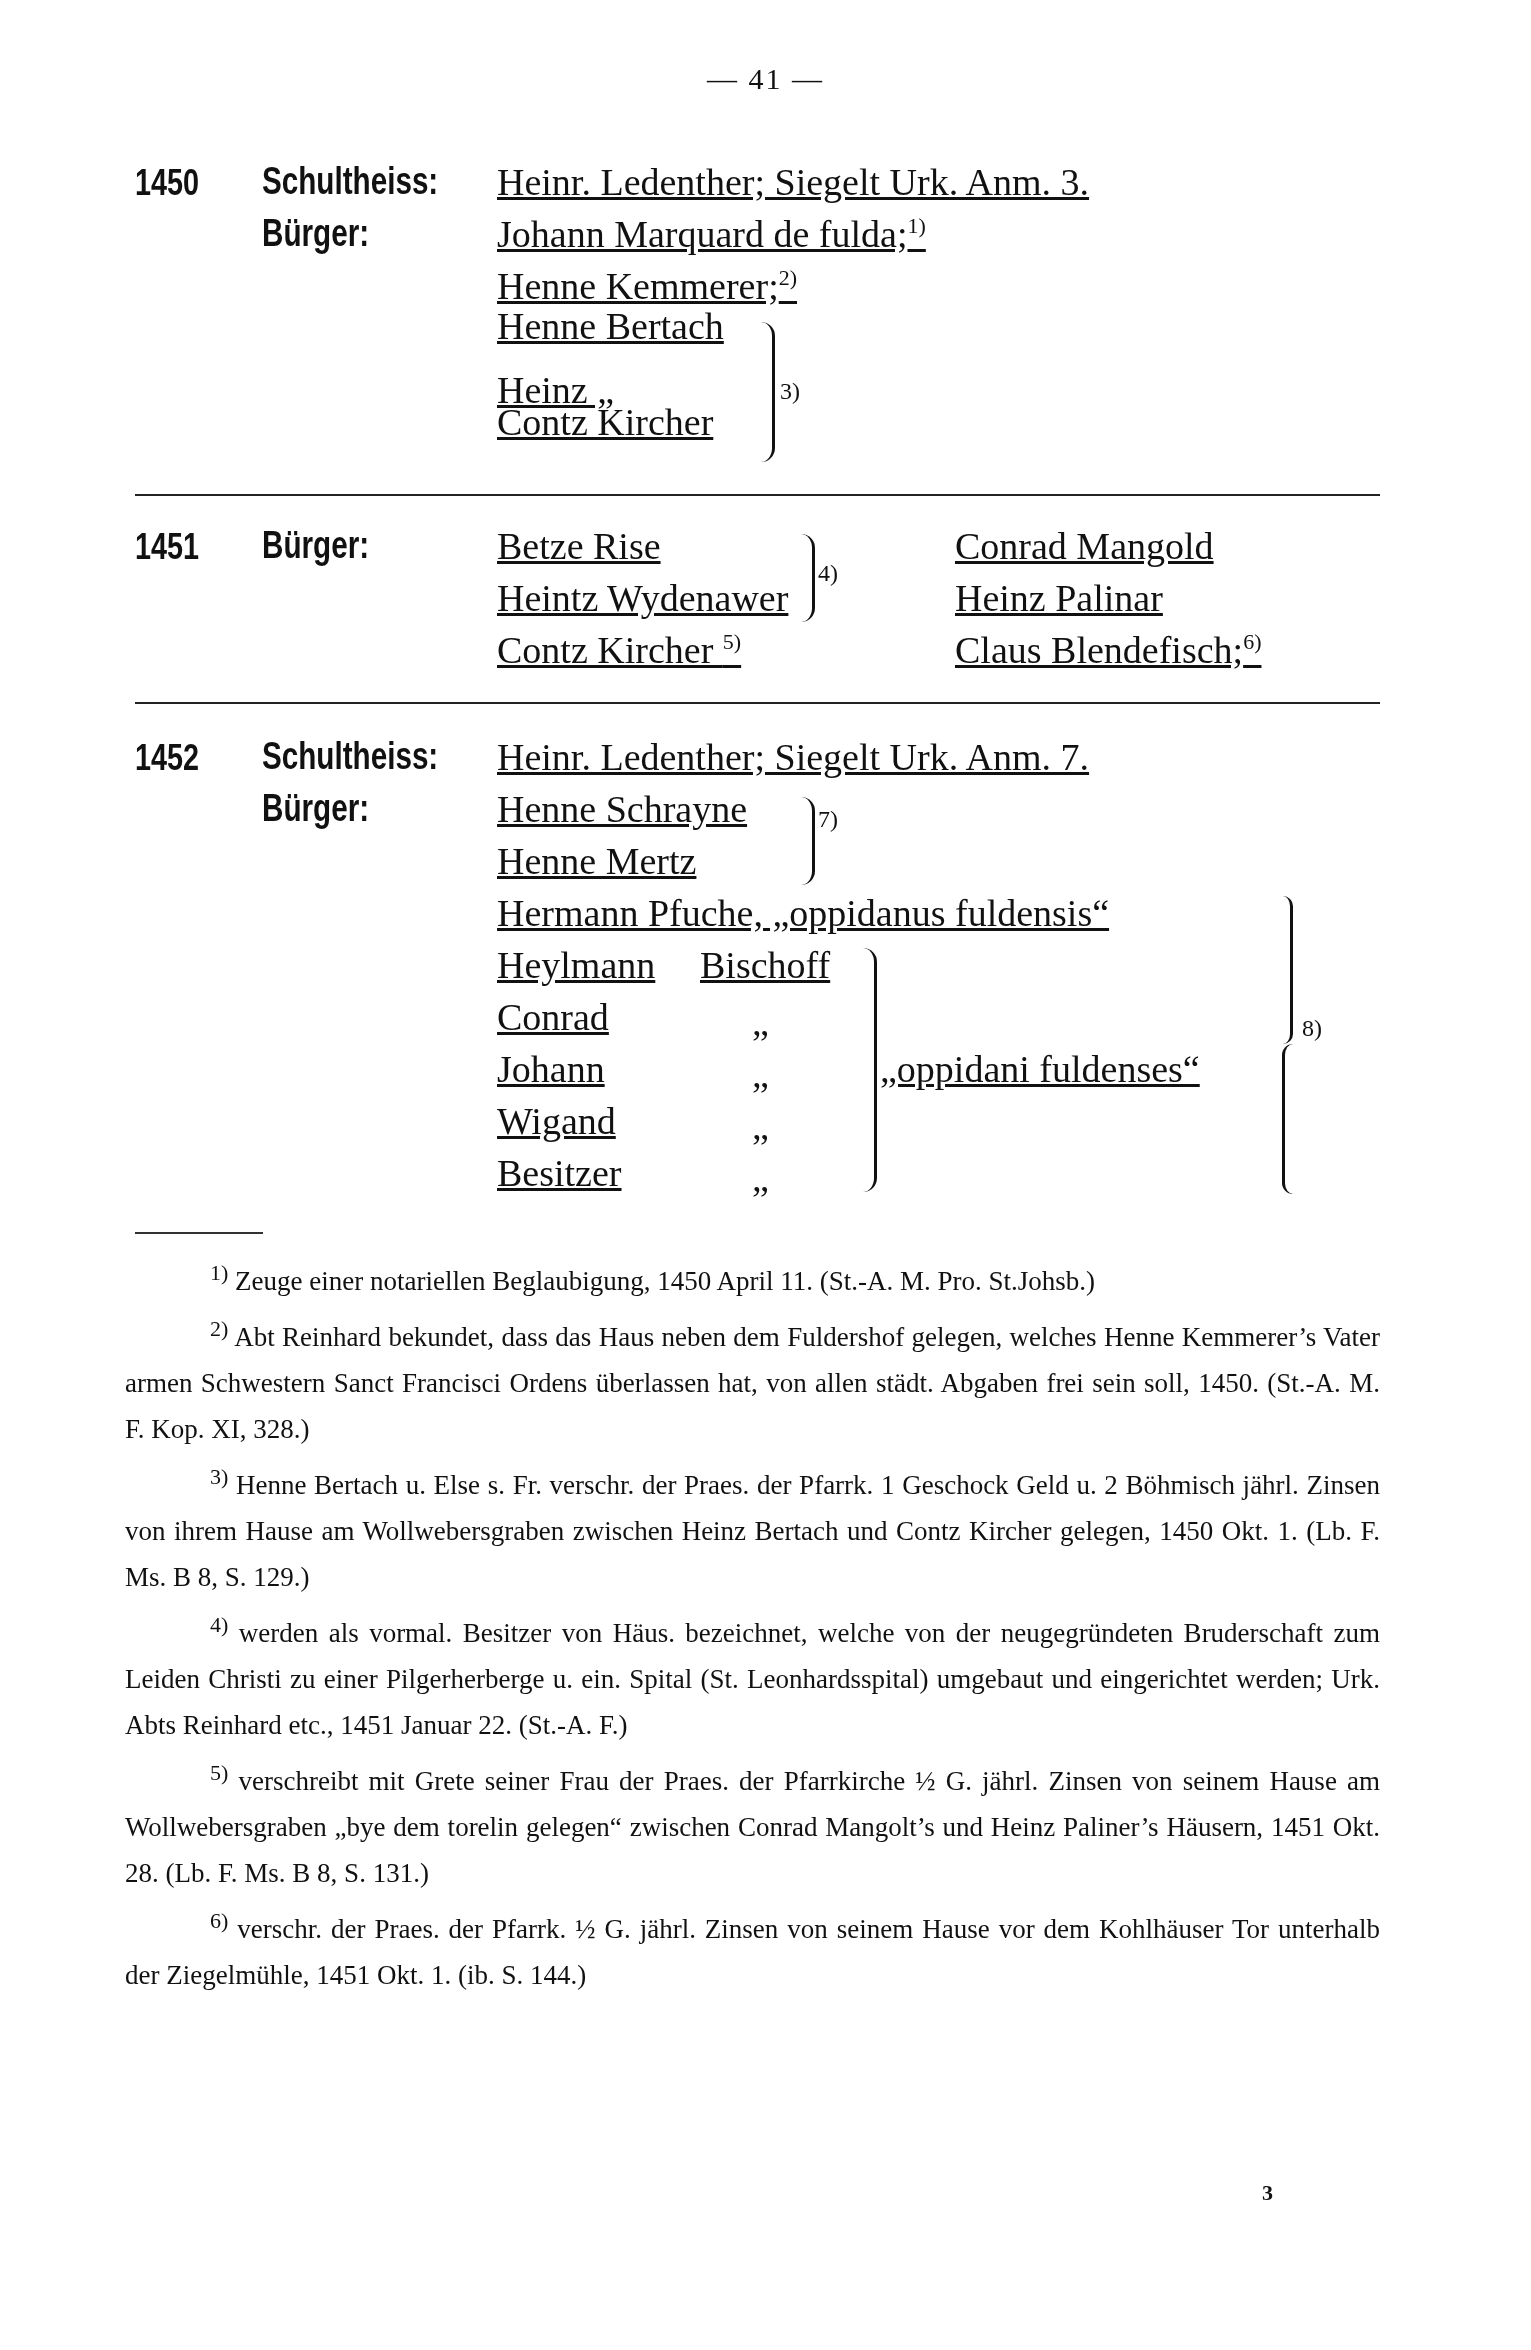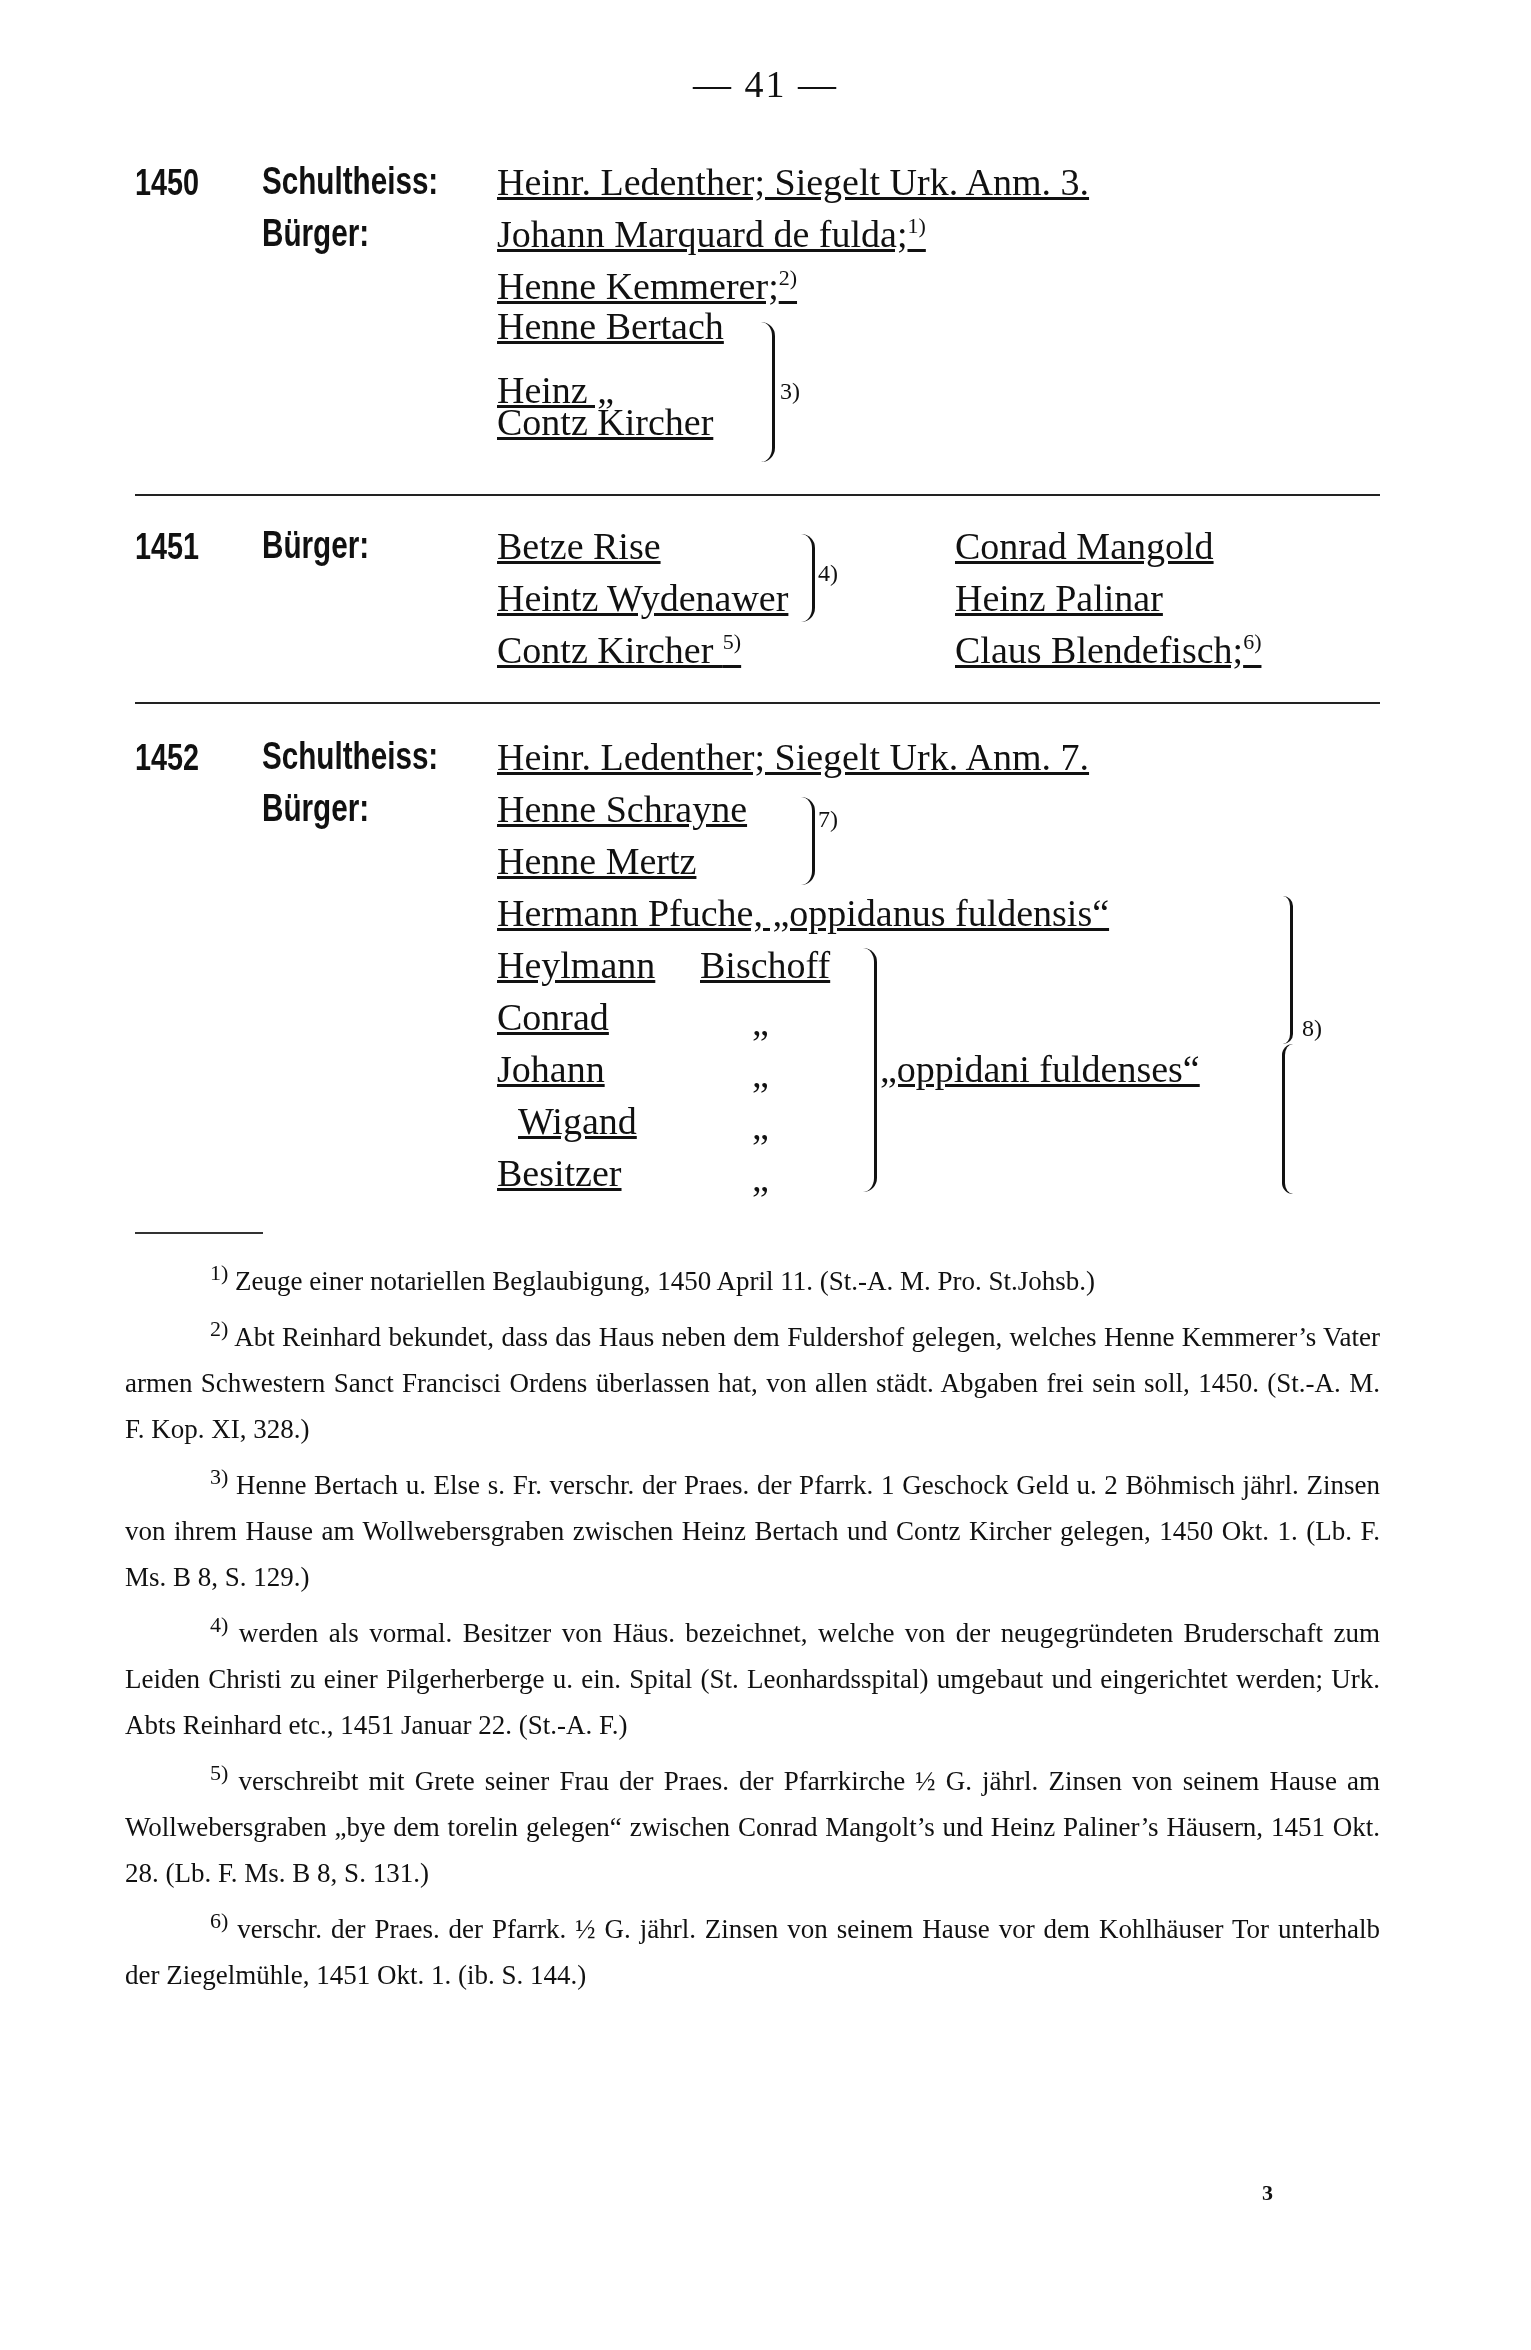--- a/index.html
+++ b/index.html
@@ -1,20 +1,20 @@
 <!DOCTYPE html>
 <html><head>
 <meta charset="utf-8">
 <style>
   html, body { margin: 0; padding: 0; background: #ffffff; }
   body {
     width: 1531px; height: 2350px; position: relative; overflow: hidden;
     font-family: "Liberation Serif", "DejaVu Serif", serif; color: #111;
   }
-  .page-num { position: absolute; top: 62px; left: 0; width: 1531px; text-align: center; font-size: 38px; letter-spacing: 2px; }
+  .page-num { position: absolute; top: 62px; left: 0; width: 1531px; text-align: center; font-size: 30px; letter-spacing: 2px; }
   .year { position: absolute; left: 135px; font-size: 36px; font-weight: bold; font-family: "Liberation Sans", "DejaVu Sans", sans-serif; transform: scaleX(0.8); transform-origin: left; }
   .role { position: absolute; left: 262px; font-size: 38px; font-weight: bold; font-family: "Liberation Sans", "DejaVu Sans", sans-serif; transform: scaleX(0.78); transform-origin: left; white-space: nowrap; }
   .line { position: absolute; font-size: 38px; white-space: nowrap; text-decoration: underline; }
   .sup { font-size: 22px; vertical-align: super; line-height: 0; }
   .rule { position: absolute; left: 135px; width: 1245px; height: 2px; background: #222; }
   .short-rule { position: absolute; left: 135px; top: 1232px; width: 128px; height: 2px; background: #333; }
   .brace { position: absolute; border-right: 3px solid #111; border-radius: 0 14px 14px 0; }
   .brace-l { position: absolute; border-left: 3px solid #111; border-radius: 14px 0 0 14px; }
   .bmark { position: absolute; font-size: 24px; white-space: nowrap; }
   .fn { position: absolute; left: 125px; width: 1255px; font-size: 27px; line-height: 46px; text-align: justify; text-align-last: left; }
@@ -68,21 +68,21 @@
   <div class="bmark" style="left:818px;top:806px">7)</div>
 
   <div class="line" style="left:497px;top:891px">Hermann Pfuche, „oppidanus fuldensis“</div>
 
   <div class="line" style="left:497px;top:943px">Heylmann</div>
   <div class="line" style="left:700px;top:943px">Bischoff</div>
   <div class="line" style="left:497px;top:995px">Conrad</div>
   <div class="line" style="left:752px;top:1000px">„</div>
   <div class="line" style="left:497px;top:1047px">Johann</div>
   <div class="line" style="left:752px;top:1052px">„</div>
-  <div class="line" style="left:518px;top:1099px">Wigand</div>
+  <div class="line" style="left:497px;top:1099px">Wigand</div>
   <div class="line" style="left:752px;top:1104px">„</div>
   <div class="line" style="left:497px;top:1151px">Besitzer</div>
   <div class="line" style="left:752px;top:1156px">„</div>
 
   <div class="brace" style="left:862px;top:948px;width:12px;height:244px"></div>
   <div class="line" style="left:880px;top:1047px">„oppidani fuldenses“</div>
 
   <div class="brace-l" style="left:1282px;top:896px;width:8px;height:148px;border-left:none;border-right:3px solid #111;border-radius:0 10px 10px 0"></div>
   <div class="brace-l" style="left:1282px;top:1044px;width:8px;height:150px"></div>
   <div class="bmark" style="left:1302px;top:1015px">8)</div>

